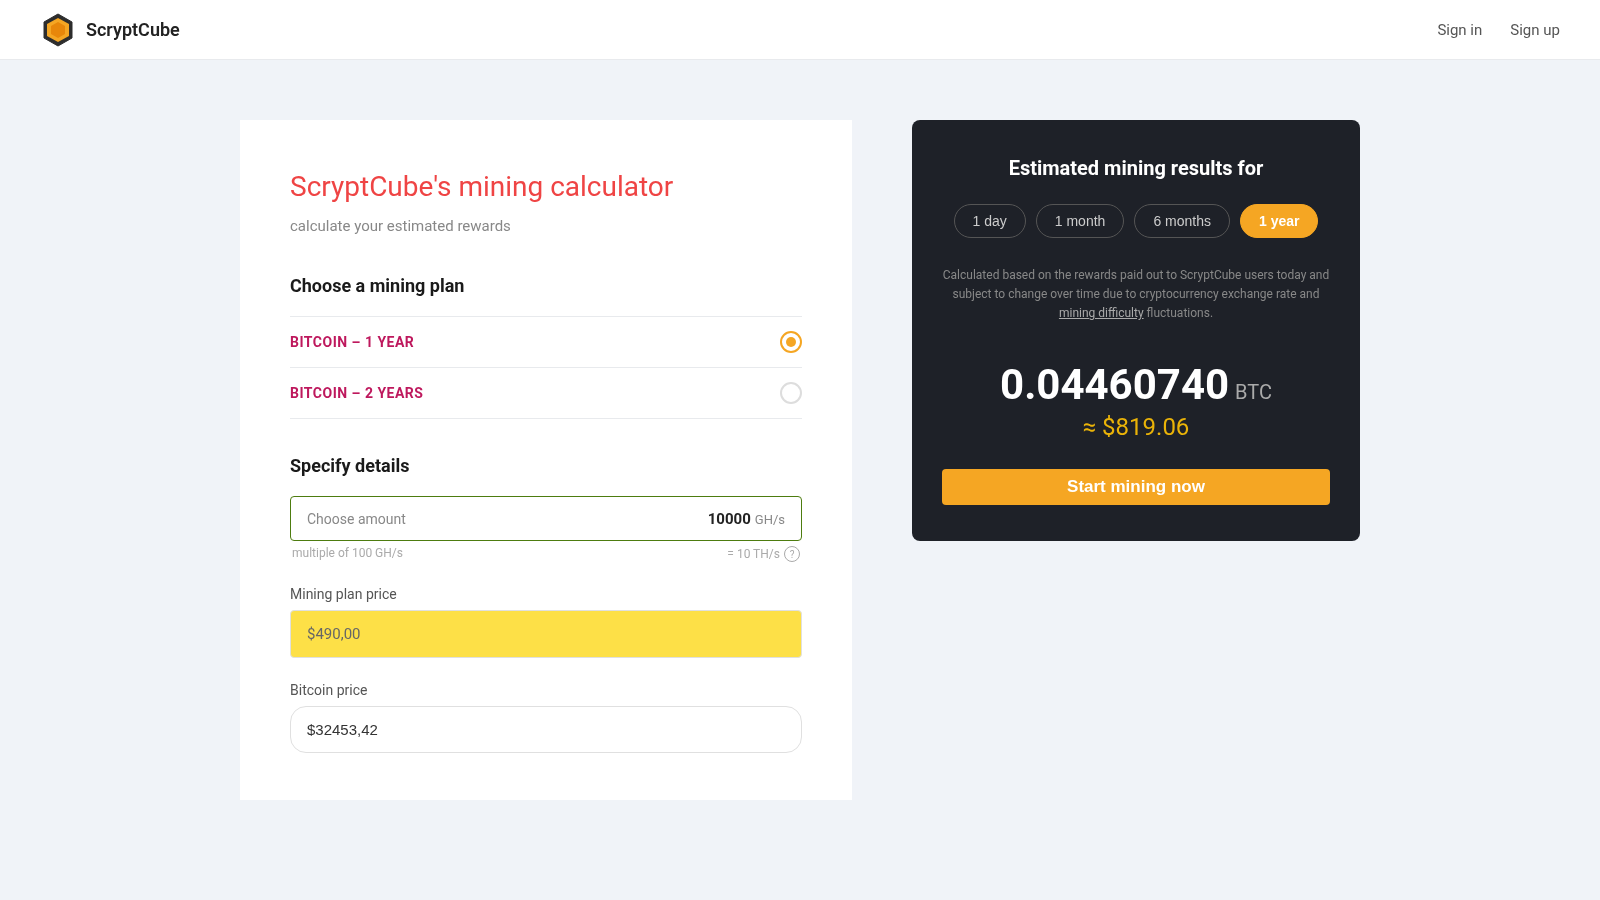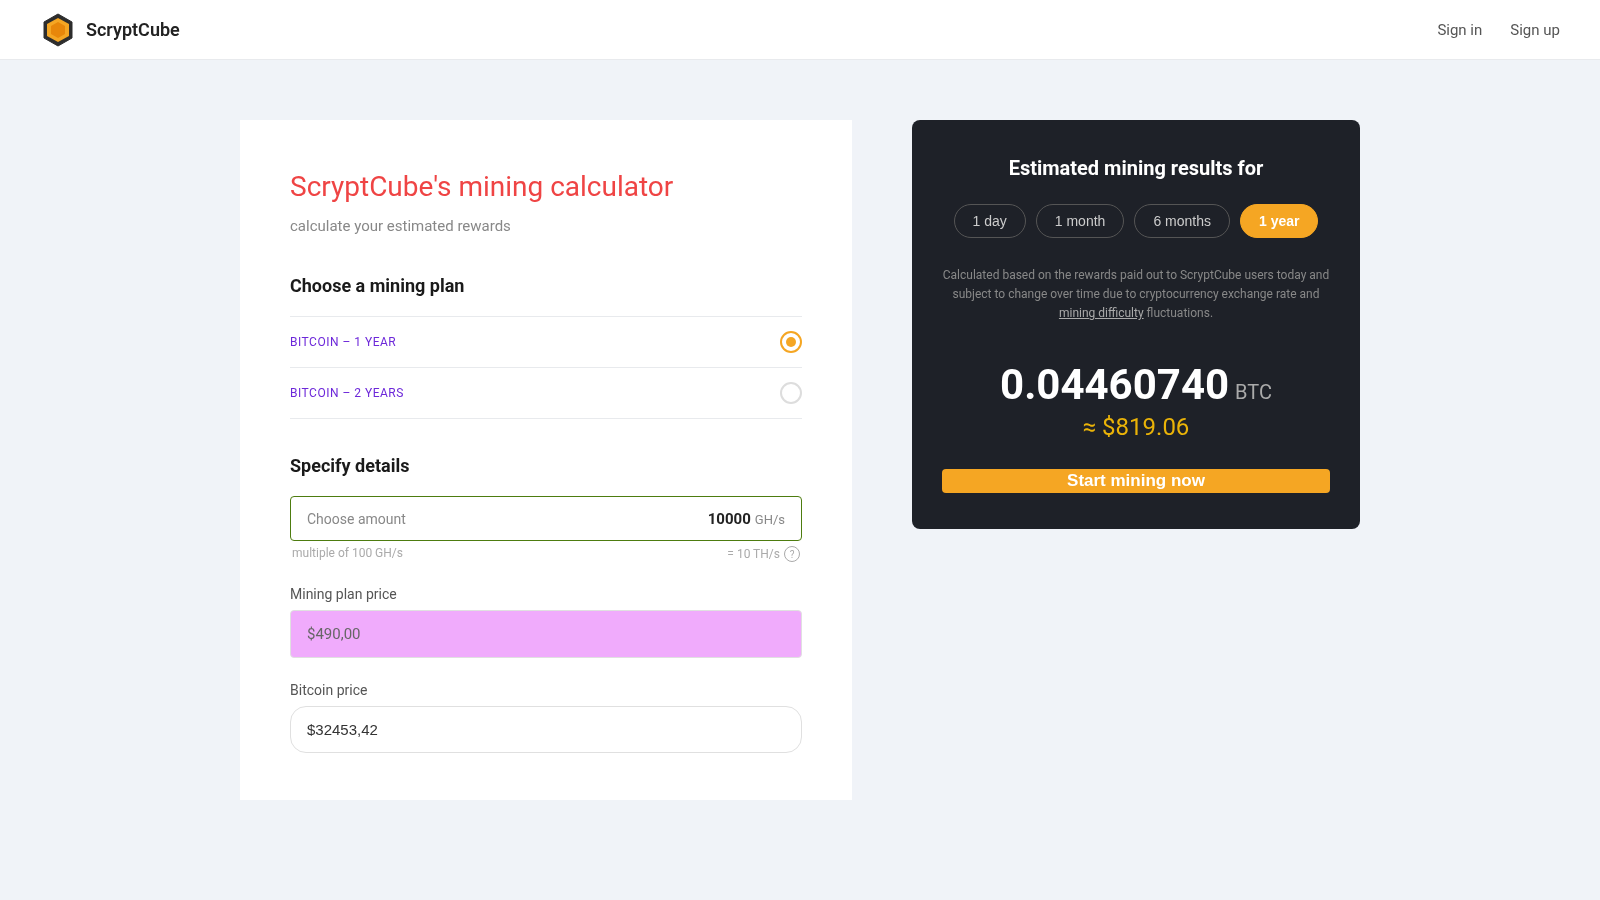--- a/index.html
+++ b/index.html
@@ -86,24 +86,24 @@
       align-items: center;
       justify-content: space-between;
       padding: 14px 0;
       border-bottom: 1px solid #e8eaed;
       cursor: pointer;
     }
     .plan-option:first-of-type {
       border-top: 1px solid #e8eaed;
     }
     .plan-label {
-      font-size: 12px;
-      font-weight: 400;
+      font-size: 14px;
+      font-weight: 700;
       letter-spacing: 0.5px;
-      color: #6d28d9;
+      color: #be185d;
     }
     .radio-btn {
       width: 22px;
       height: 22px;
       border-radius: 50%;
       border: 2px solid #ddd;
       display: flex;
       align-items: center;
       justify-content: center;
       cursor: pointer;
@@ -173,21 +173,21 @@
       cursor: pointer;
     }
 
     .field-label {
       font-size: 14px;
       color: #555;
       margin-bottom: 8px;
       margin-top: 24px;
     }
     .readonly-input {
-      background: #f0abfc;
+      background: #fde047;
       border: 1px solid #e0e0e0;
       border-radius: 4px;
       padding: 14px 16px;
       font-size: 15px;
       color: #666;
       width: 100%;
     }
     .text-input {
       background: #fff;
       border: 1px solid #e0e0e0;
@@ -271,21 +271,21 @@
       text-align: center;
       margin-bottom: 28px;
     }
 
     .start-btn {
       width: 100%;
       background: #f5a623;
       color: #fff;
       border: none;
       border-radius: 4px;
-      padding: 2px;
+      padding: 8px;
       font-size: 17px;
       font-weight: 600;
       cursor: pointer;
       text-align: center;
     }
   </style>
 </head>
 <body>
 
 <nav class="navbar">

